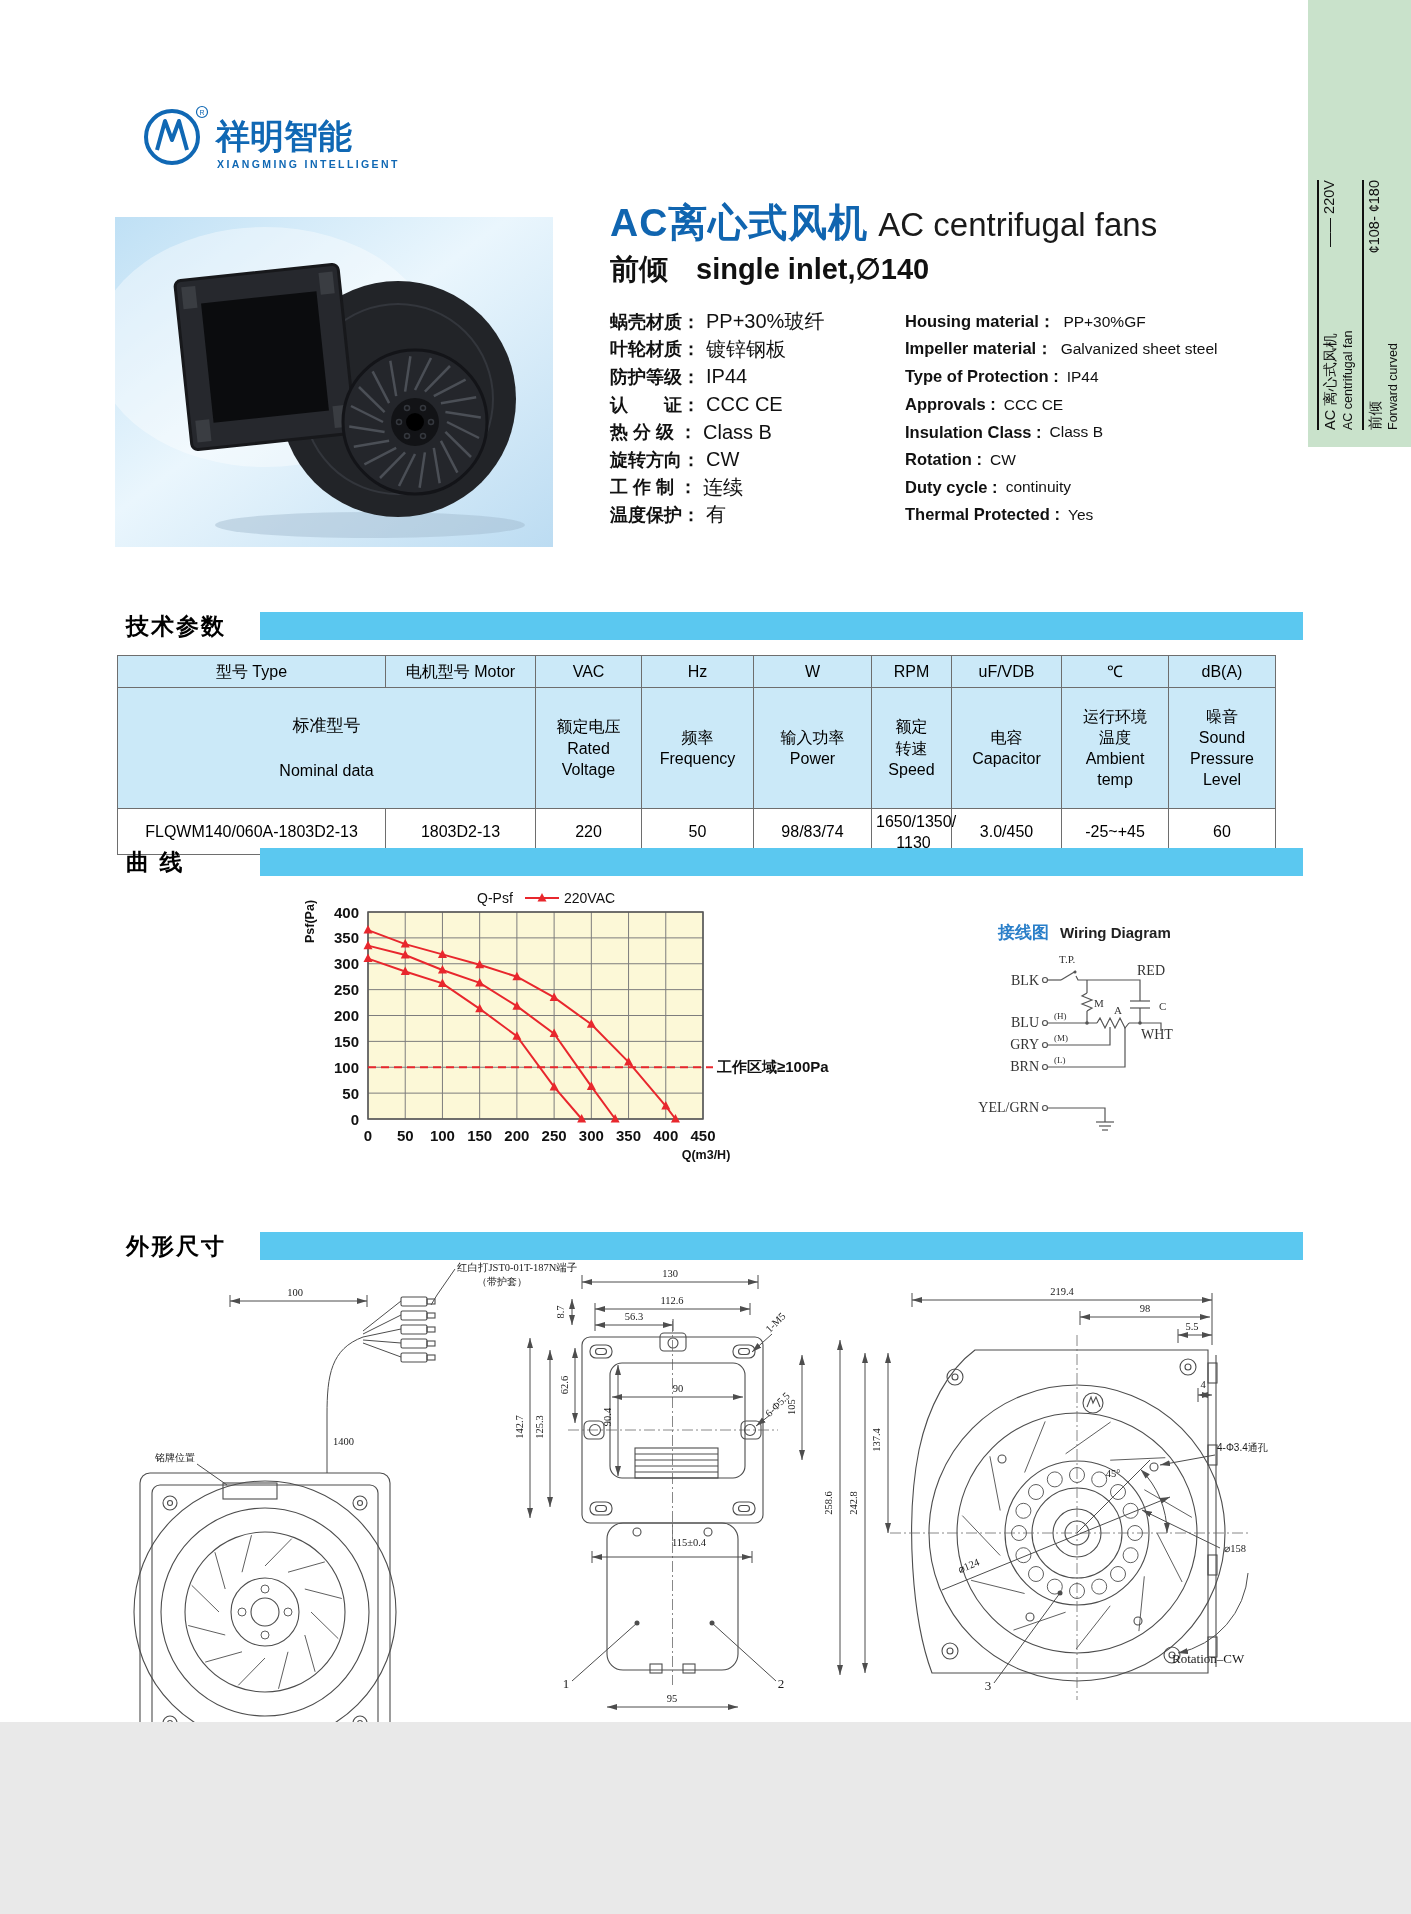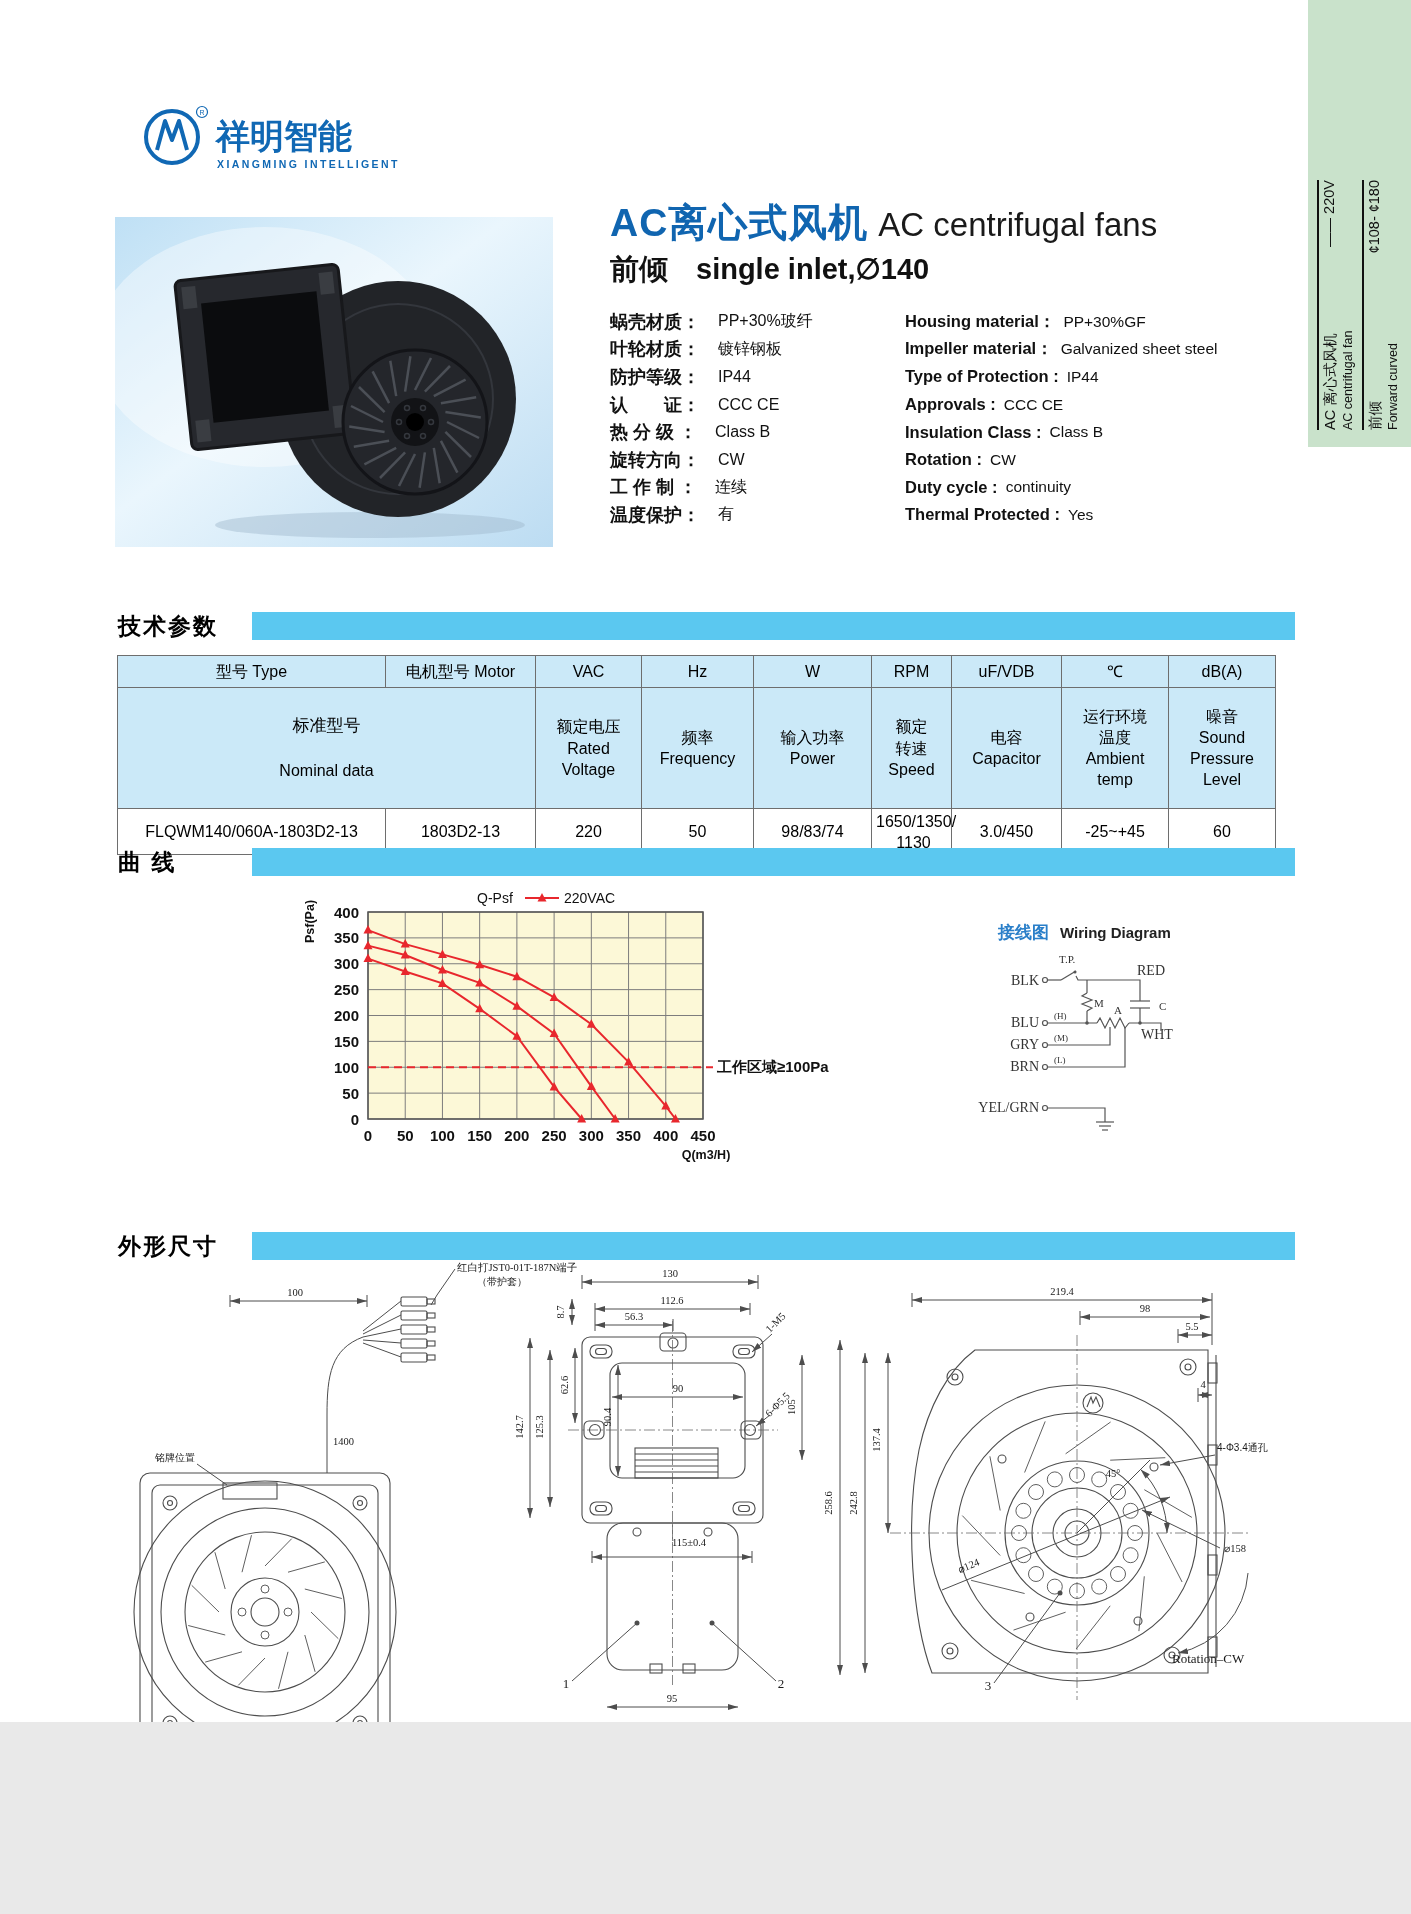--- a/index.html
+++ b/index.html
@@ -2,33 +2,33 @@
 <html><head>
 <meta charset="utf-8">
 <style>
   *{margin:0;padding:0;box-sizing:border-box}
   body{background:#e9e9e9;font-family:"Liberation Sans",sans-serif;color:#111}
   #page{position:relative;width:1411px;height:1722px;background:#fff;overflow:hidden;margin:0 auto}
   .abs{position:absolute}
   svg{overflow:visible}
 
   
-  .sec{position:absolute;left:118px;width:1177px;height:28px;display:flex;align-items:center}
+  .sec{position:absolute;left:126px;width:1177px;height:28px;display:flex;align-items:center}
   .sec-label{width:134px;font-size:23px;font-weight:bold;letter-spacing:2px;color:#000}
   .sec-bar{flex:1;height:28px;background:#5bc8f0}
 
   
   .t-cn{color:#1065b0;font-weight:bold;font-size:39px;letter-spacing:1px}
   .t-en{color:#1a1a1a;font-size:33px;margin-left:10px}
   .st-cn{font-size:29px;font-weight:bold}
   .st-en{font-size:29px;font-weight:bold;margin-left:28px}
   .spec-col{position:absolute;top:308px}
   .spec-row{height:27.6px;display:flex;align-items:center}
   .scl{font-size:18px;font-weight:bold;white-space:pre}
-  .scv{font-size:16px;margin-left:18px}
+  .scv{font-size:20px;margin-left:6px}
   .sel{font-size:16.5px;font-weight:bold;white-space:pre}
   .sev{font-size:15.5px;margin-left:8px}
 
   
   #spec-table{position:absolute;left:117px;top:655px;border-collapse:collapse;table-layout:fixed;width:1158px}
   #spec-table td{border:1.5px solid #6e6e6e;text-align:center;vertical-align:middle;white-space:pre-line;line-height:1.32;font-size:16px;color:#000}
   #spec-table tr.thead td{background:#cbe9f8}
   .cell-split{display:flex;flex-direction:column;justify-content:space-between;height:78px;padding:6px 0 6px;font-size:17px}
   td.rpm{font-size:12.5px;line-height:1.25;text-align:left;padding-left:4px}
   td.model{font-size:15px}

